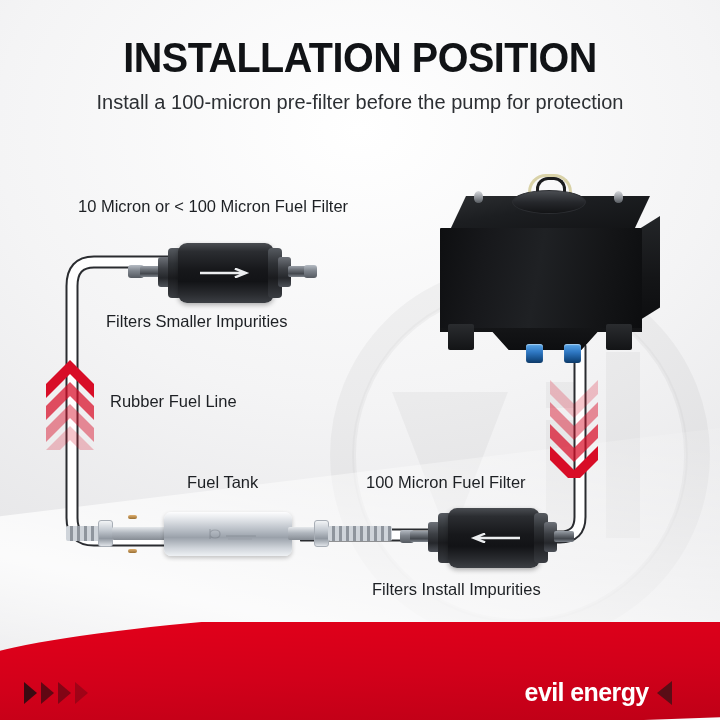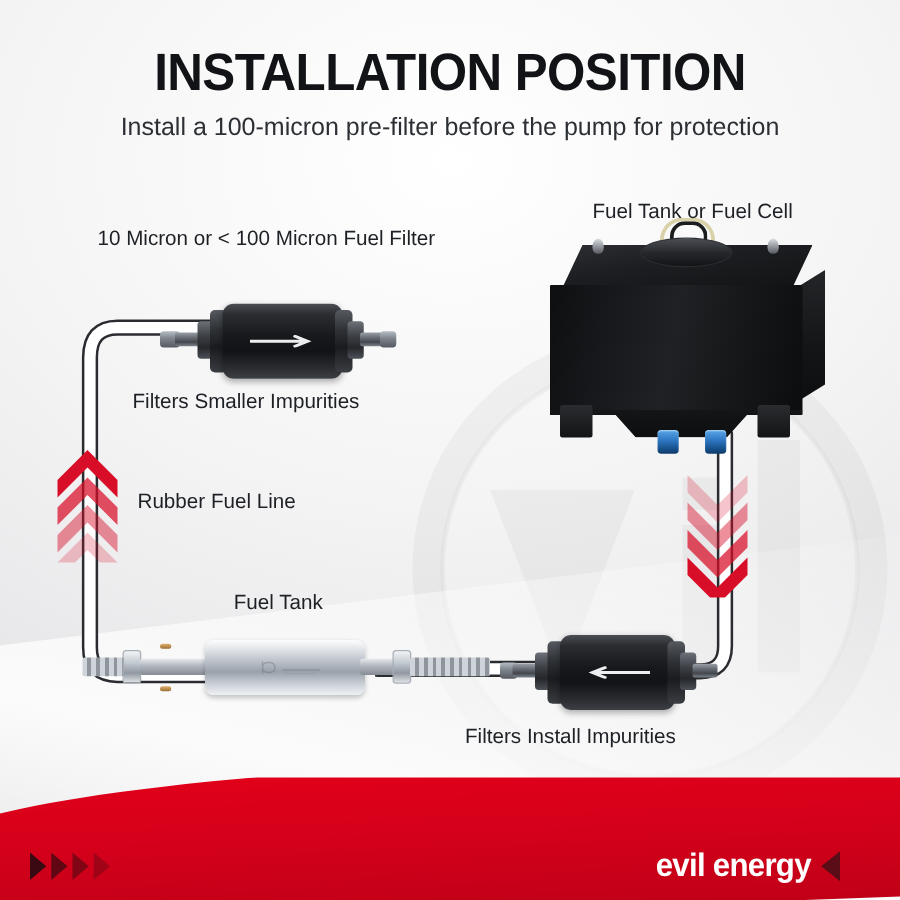--- a/index.html
+++ b/index.html
@@ -51,21 +51,21 @@
     transform:scaleX(0.94);
   }
   .subtitle{
     position:absolute;left:0;top:91px;width:720px;text-align:center;
     font-size:20px;color:#2c2f33;font-weight:normal;
   }
 
   
   .lbl{position:absolute;font-size:16.5px;color:#1d2024;white-space:nowrap;}
 
-  .lbl-topfilter{left:78px;top:182px;text-align:right;}
+  .lbl-topfilter{left:78px;top:197px;text-align:right;}
   .lbl-smaller{left:106px;top:312px;}
   .lbl-rubber{left:110px;top:392px;}
   .lbl-pump{left:187px;top:473px;}
   .lbl-tank{left:474px;top:160px;}
   .lbl-100{left:366px;top:473px;}
   .lbl-larger{left:372px;top:580px;}
 
   
   #hoseLeftPath{position:absolute;left:50px;top:250px;width:130px;height:300px;}
 
@@ -319,21 +319,21 @@
     </svg>
     <div class="pump-shaft" style="left:222px;width:46px;"></div>
     <div class="pump-nut" style="left:248px;"></div>
     <div class="pump-barb" style="left:262px;width:64px;"></div>
   </div>
 
   <div class="lbl lbl-topfilter">10 Micron or &lt; 100 Micron Fuel Filter</div>
   <div class="lbl lbl-rubber">Rubber Fuel Line</div>
   <div class="lbl lbl-smaller">Filters Smaller Impurities</div>
   <div class="lbl lbl-pump">Fuel Tank</div>
-  <div class="lbl lbl-tank">Fuel Tank or Fuel Cell</div>
+  <div class="lbl lbl-100">100 Micron Fuel Filter</div>
   <div class="lbl lbl-larger">Filters Install Impurities</div>
 
   <div id="footer">
     <div class="footer-red"></div>
     <div class="footer-inner">
       <div class="foot-arrows">
         <div class="foot-tri" style="opacity:1;"></div>
         <div class="foot-tri" style="opacity:0.74;"></div>
         <div class="foot-tri" style="opacity:0.52;"></div>
         <div class="foot-tri" style="opacity:0.32;"></div>

